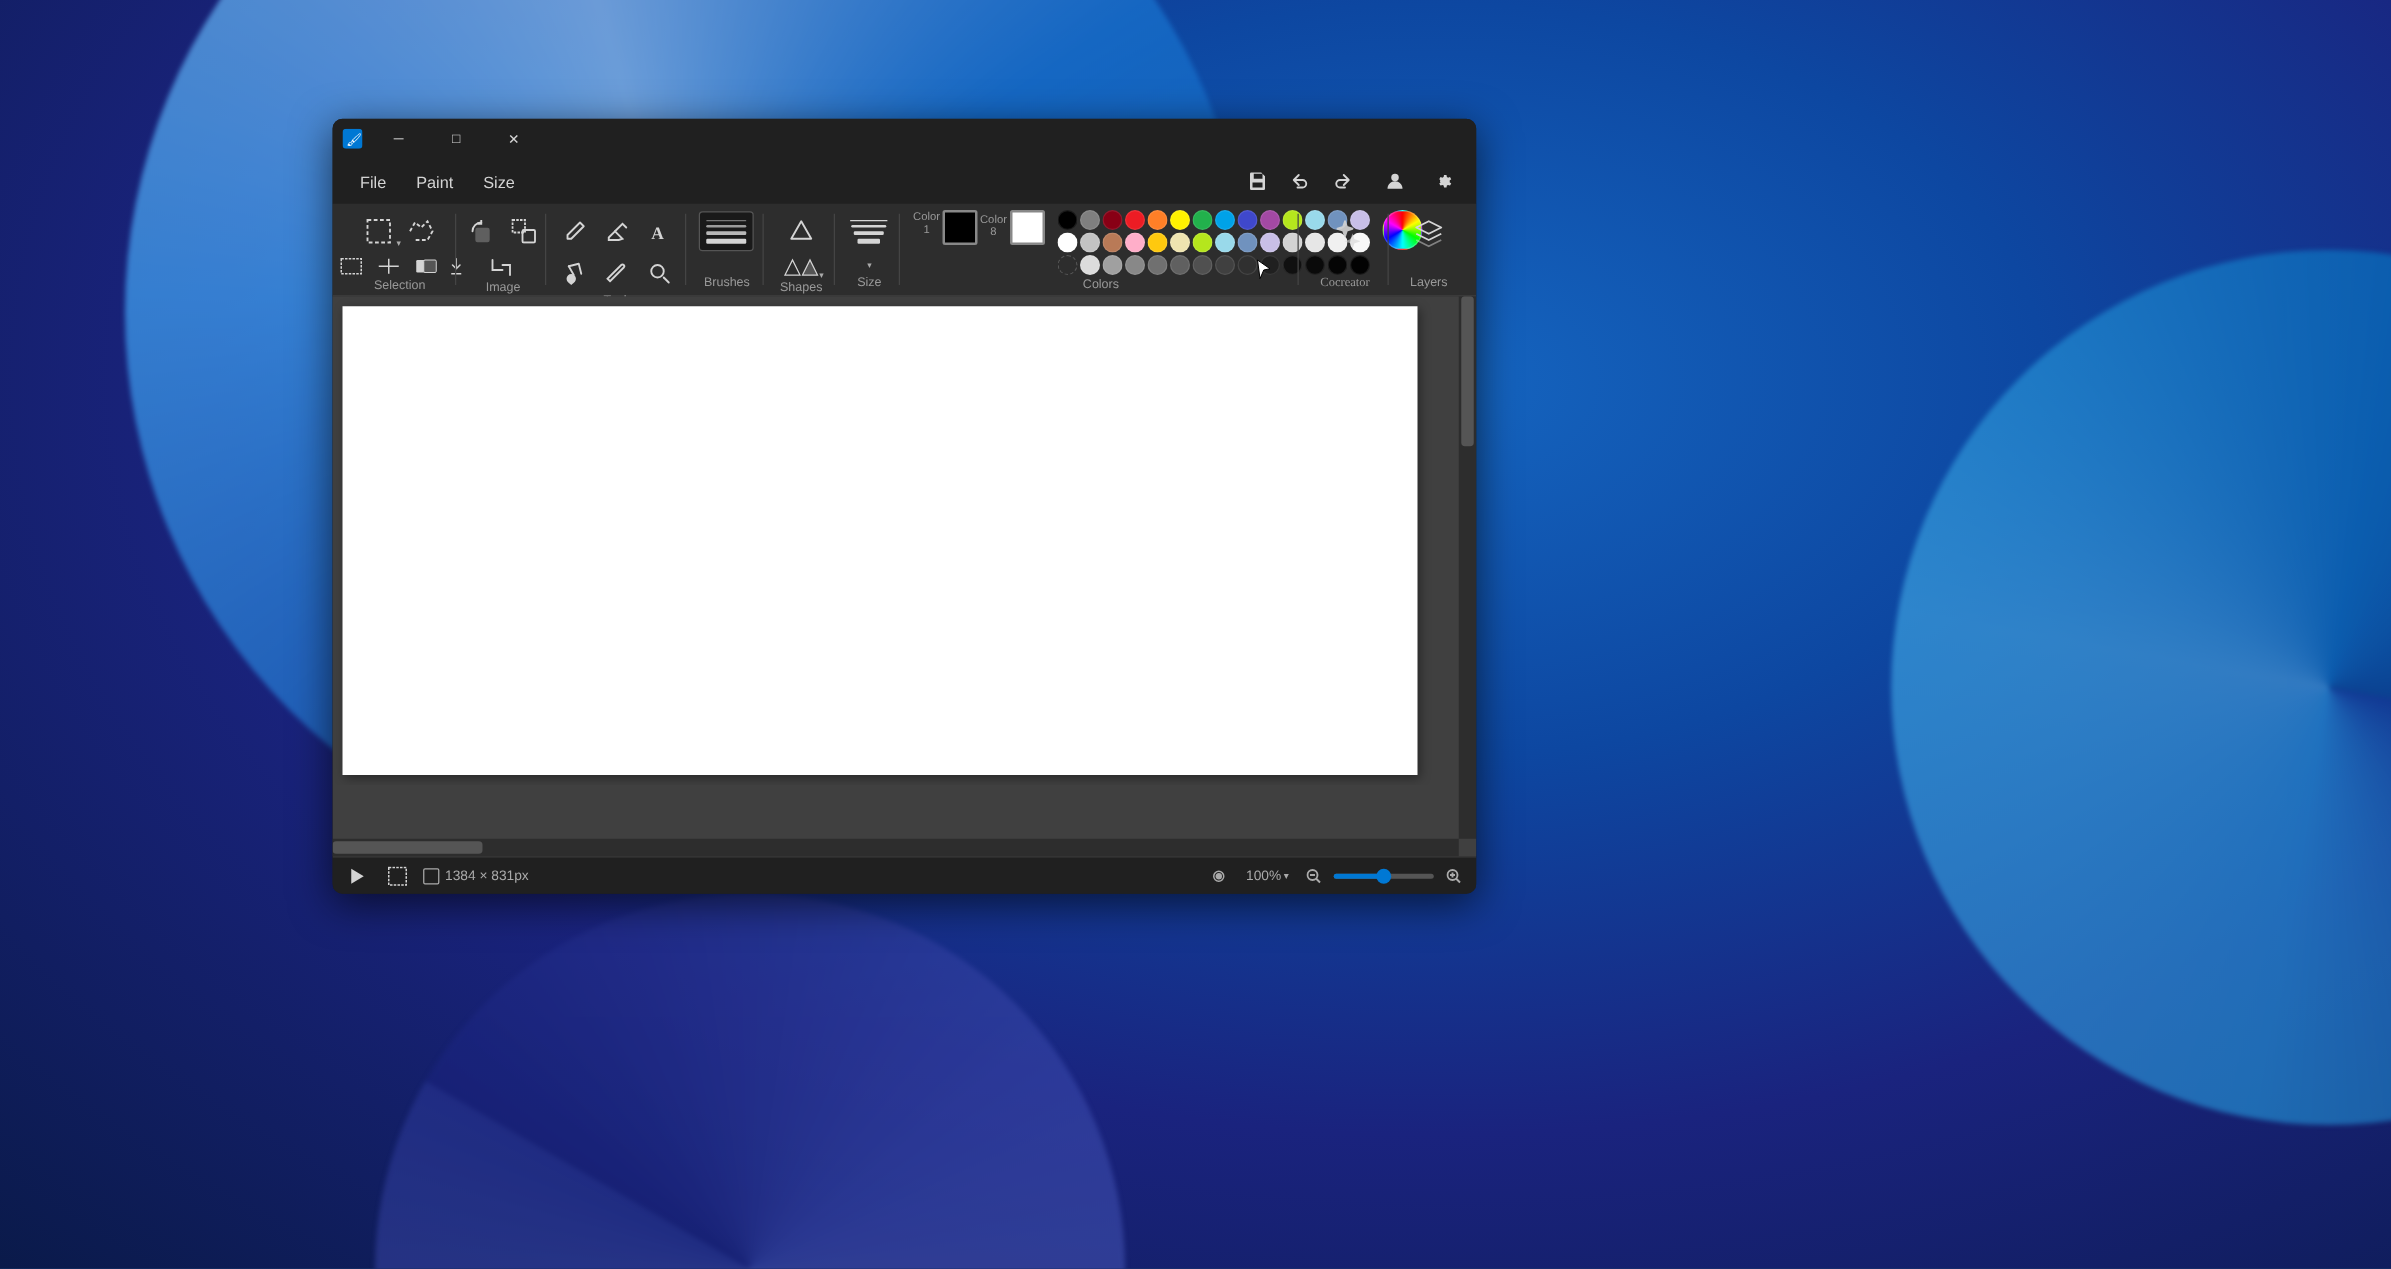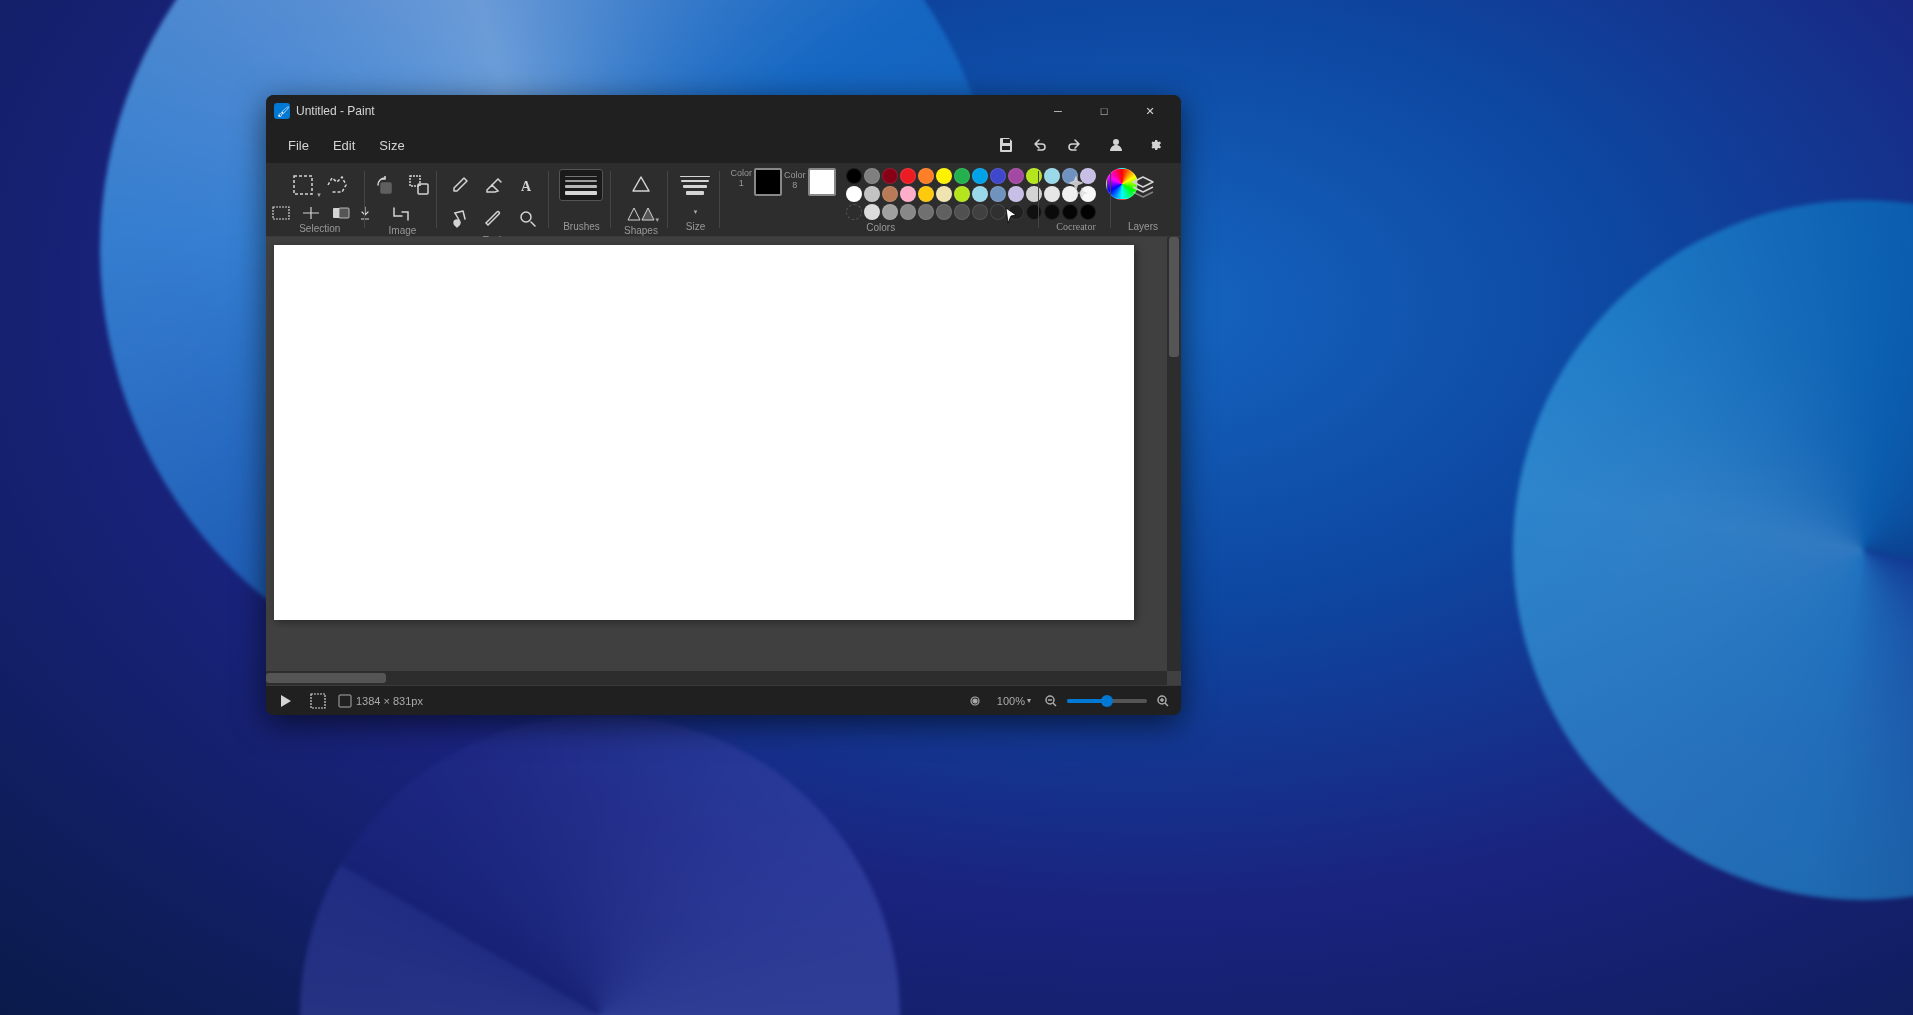--- a/index.html
+++ b/index.html
@@ -335,31 +335,30 @@
   <div class="bg-swirl bg-swirl3"></div>
 </div>
 
 <div class="paint-window">
 
   <div class="title-bar">
     <svg class="title-bar-icon" viewBox="0 0 16 16">
       <rect width="16" height="16" rx="3" fill="#0078d4"></rect>
       <text x="3" y="12" font-size="10" fill="white">🖌</text>
     </svg>
-    <span class="title-bar-title">Untitled - Paint</span>
     <div class="title-bar-controls">
       <div class="title-btn">─</div>
       <div class="title-btn">□</div>
       <div class="title-btn close">✕</div>
     </div>
   </div>
 
   <div class="menu-bar">
     <div class="menu-item">File</div>
-    <div class="menu-item">Edit</div>
+    <div class="menu-item">Paint</div>
     <div class="menu-item">Size</div>
     <div class="menu-separator"></div>
     <div class="menu-action-btn" title="Save">
       <svg width="16" height="16" viewBox="0 0 16 16" fill="#d4d4d4">
         <path d="M13 1H3a1 1 0 00-1 1v12a1 1 0 001 1h10a1 1 0 001-1V4l-3-3zm-1 12H4v-4h8v4zm0-7H5V2h7v4z"></path>
       </svg>
     </div>
     <div class="menu-action-btn" title="Undo">
       <svg width="16" height="16" viewBox="0 0 16 16" fill="none" stroke="#d4d4d4" stroke-width="1.5">
         <path d="M3 7l4-4M3 7l4 4M3 7h7a3 3 0 010 6H6" stroke-linecap="round" stroke-linejoin="round"></path>

